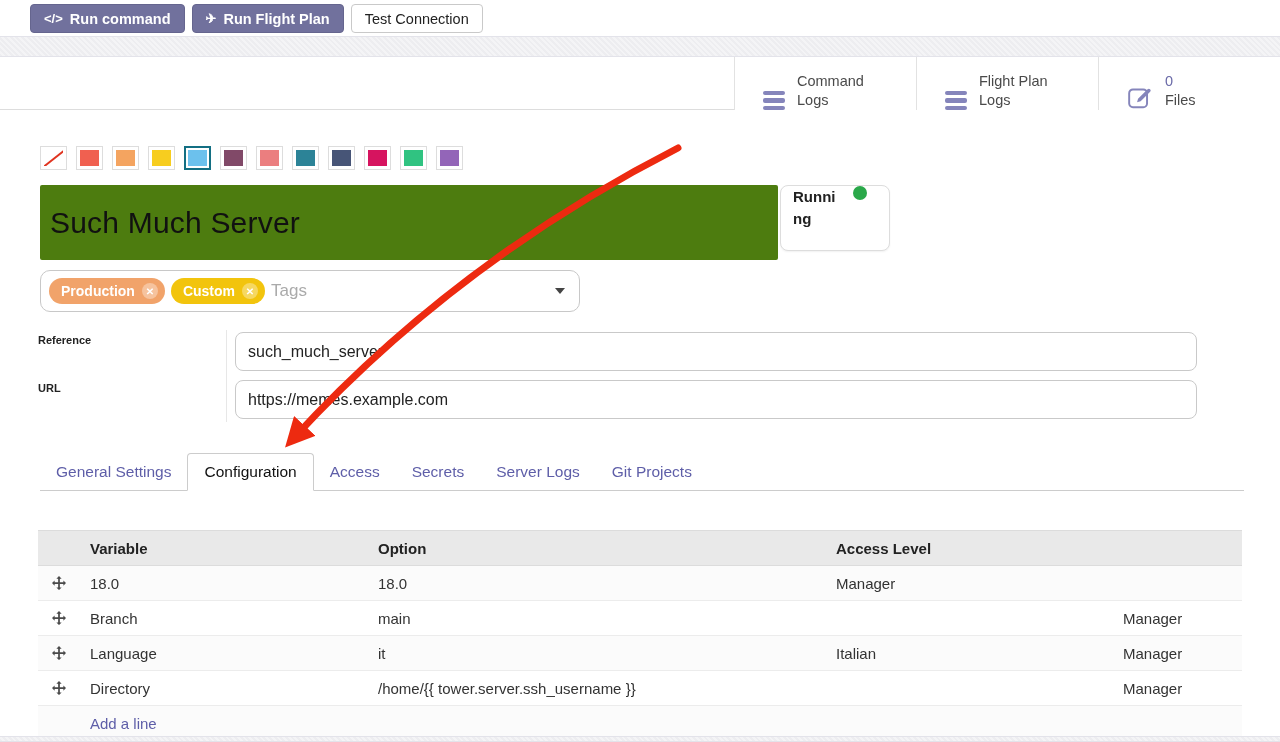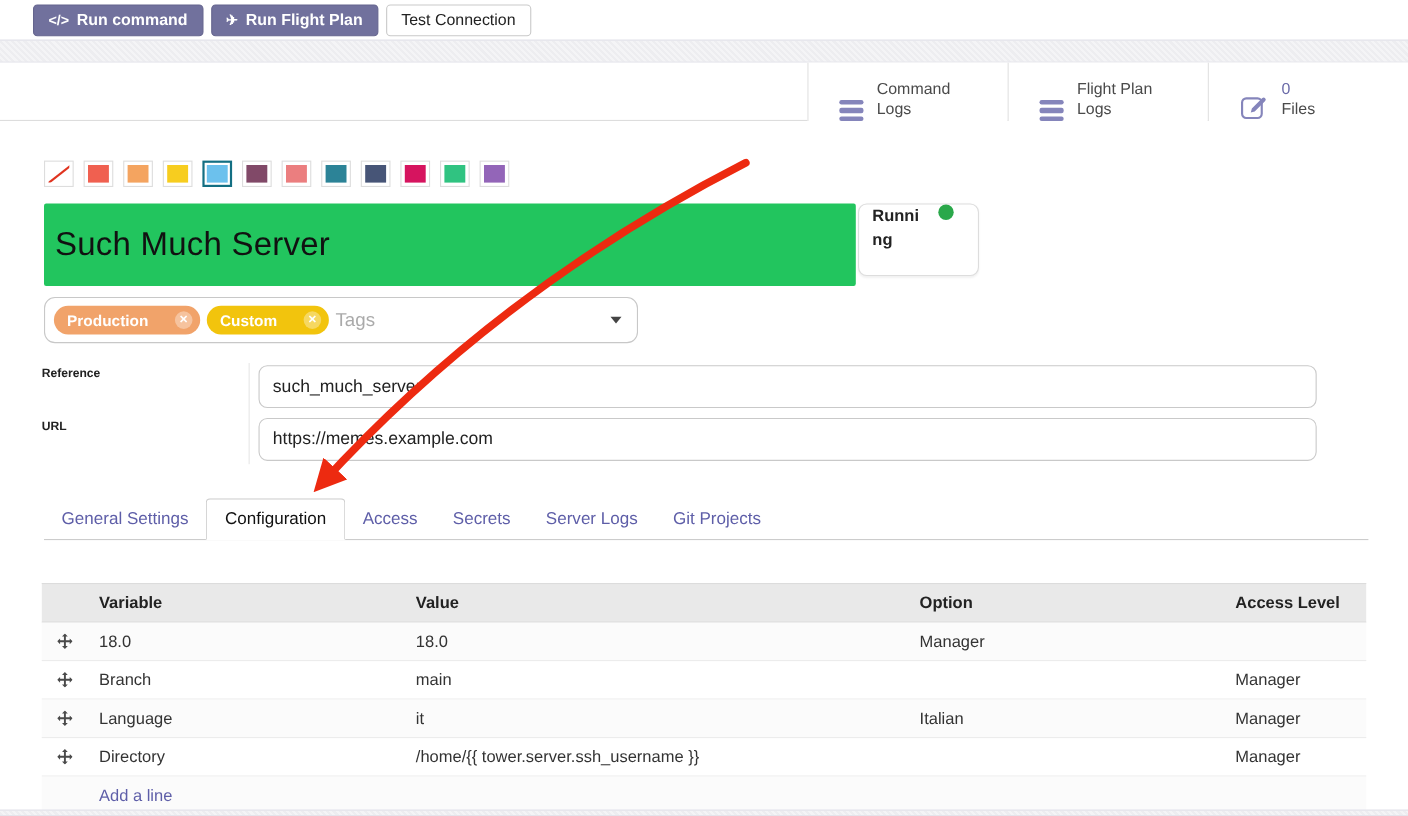--- a/index.html
+++ b/index.html
@@ -50,21 +50,21 @@
     background:#fff; border:1px solid #ddd; border-radius:8px; box-shadow:0 1px 2px rgba(0,0,0,.06);
     display:flex; align-items:flex-start; gap:10px; padding:0 12px; cursor:pointer; }
   .status-badge .txt { width:50px; font-weight:700; font-size:15px; color:#222;
     overflow-wrap:anywhere; line-height:1.45; }
   .status-badge .dot { width:14px; height:14px; border-radius:50%; }
 
   
   .tags-box { position:absolute; left:40px; top:270px; width:540px; height:42px;
     border:1px solid #c8c8c8; border-radius:10px; display:flex; align-items:center;
     padding:0 14px 0 8px; gap:6px; cursor:text; background:#fff; }
-  .tag { height:26px; display:inline-flex; align-items:center; gap:24px; padding:0 7px 0 12px;
+  .tag { height:26px; display:inline-flex; align-items:center; gap:7px; padding:0 7px 0 12px;
     border-radius:13px; color:#fff; font-weight:700; font-size:14px; }
   .tag .x { width:16px; height:16px; border-radius:50%; background:rgba(255,255,255,.35);
     color:#fff; font-size:10px; font-weight:700; display:flex; align-items:center; justify-content:center; cursor:pointer; }
   .tags-placeholder { color:#aaa; font-size:17px; }
   .tags-caret { margin-left:auto; width:0; height:0; border-left:5px solid transparent;
     border-right:5px solid transparent; border-top:6px solid #444; cursor:pointer; }
 
   
   .field-label { position:absolute; left:38px; font-size:11px; font-weight:700; color:#222; }
   .field-sep { position:absolute; left:226px; top:330px; height:92px; border-left:1px solid #e7e7e7; }
@@ -180,21 +180,21 @@
       <div class="fill" style="background-color: rgb(214, 20, 95);"></div>
     </div>
   <div class="swatch">
       <div class="fill" style="background-color: rgb(48, 195, 129);"></div>
     </div>
   <div class="swatch">
       <div class="fill" style="background-color: rgb(147, 101, 184);"></div>
     </div>
 </div>
 
-<div class="title-box" style="background-color: #22c55e;">
+<div class="title-box" style="background-color: #4d7c0f;">
   <h1>Such Much Server</h1>
 </div>
 <div class="status-badge">
   <span class="txt">Running</span>
   <span class="dot" style="background-color: rgb(42, 168, 74);"></span>
 </div>
 
 <div class="tags-box">
   <span class="tag" style="background-color: rgb(241, 163, 106);">
     <span>Production</span>
@@ -220,21 +220,20 @@
   <div class="tab">Access</div>
   <div class="tab">Secrets</div>
   <div class="tab">Server Logs</div>
   <div class="tab">Git Projects</div>
 </div>
 
 <div class="cfg-table">
   <div class="row thead">
     <div></div>
     <div>Variable</div>
-    <div>Value</div>
     <div>Option</div>
     <div>Access Level</div>
   </div>
   <div class="tbody">
     <div class="row">
       <div class="handle-cell">
           <svg viewBox="0 0 16 16">
             <path d="M8 0 11 3H9v4h4V5l3 3-3 3V9H9v4h2l-3 3-3-3h2V9H3v2L0 8l3-3v2h4V3H5z"></path>
           </svg>
         </div>

